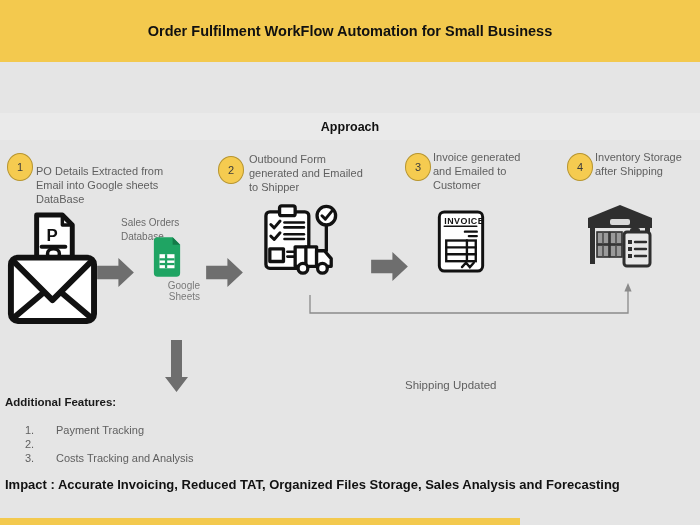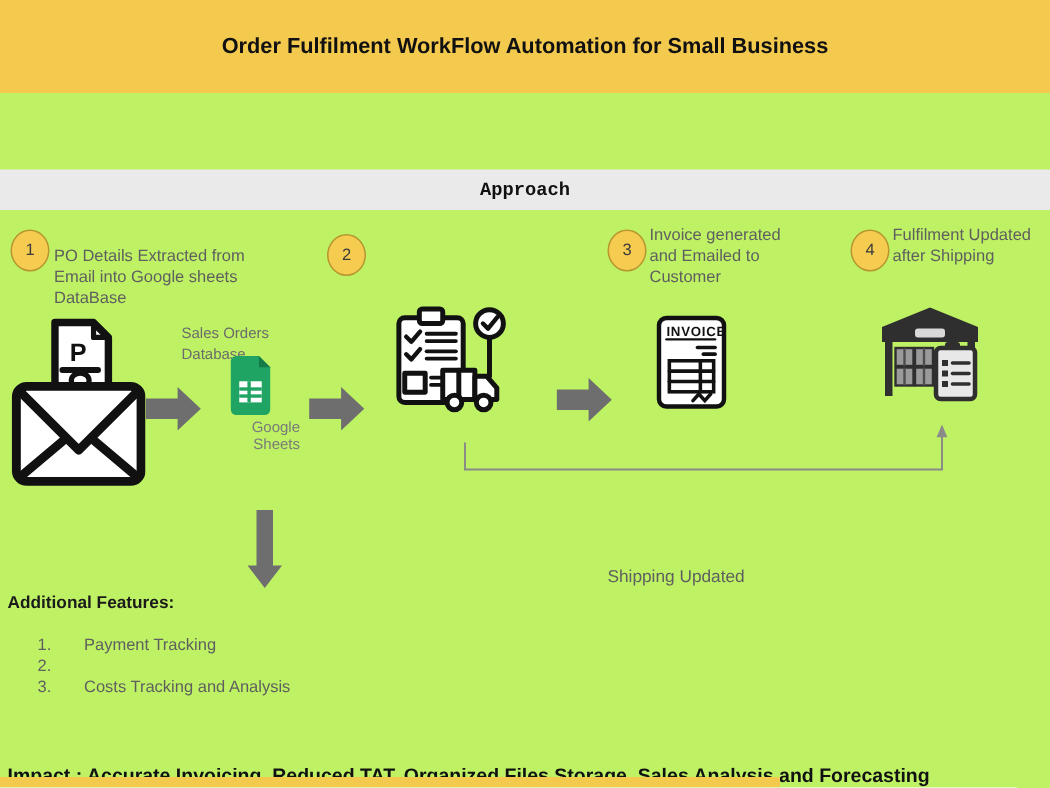--- a/index.html
+++ b/index.html
@@ -1,45 +1,45 @@
 <!DOCTYPE html>
 <html><head>
 <meta charset="utf-8">
 <style>
   html,body{margin:0;padding:0;background:#fff;}
   .canvas{
-    position:relative;width:700px;height:525px;background:#bef264;overflow:hidden;
+    position:relative;width:700px;height:525px;background:#e5e5e5;overflow:hidden;
     font-family:"Liberation Sans", sans-serif;color:#1a1a1a;
   }
   .abs{position:absolute;}
   .banner{
     left:0;top:0;width:700px;height:62px;background:#F3C94E;
     display:flex;align-items:center;justify-content:center;
   }
   .banner-title{font-size:14.5px;font-weight:bold;color:#111;}
   .objective{left:5px;top:79px;font-size:12.5px;color:#3d3d3d;}
   .objective b{color:#111;}
   .approach-bar{
     left:0;top:113px;width:700px;height:27px;background:#EAEAEA;
-    display:flex;align-items:center;justify-content:center;font-family:Liberation Mono, monospace;
+    display:flex;align-items:center;justify-content:center;
   }
   .approach-title{font-size:12.5px;font-weight:bold;color:#111;}
   .step-circle{
     width:24px;height:26px;border-radius:50%;
     background:#F5CB50;border:1.5px solid #B7952F;
     display:flex;align-items:center;justify-content:center;
     font-size:11px;color:#3b3b3b;
   }
   .step-text{font-size:11px;line-height:14px;color:#5f5f5f;}
   .gray-note{font-size:10px;line-height:14px;color:#6b6b6b;}
   .sheets-caption{font-size:10px;color:#7a7a7a;}
   .features-head{font-size:11.5px;font-weight:bold;color:#1a1a1a;}
   .feature-row{display:flex;font-size:11px;line-height:14px;color:#5f5f5f;}
   .feature-num{width:31px;flex:none;}
-  .impact{font-size:13px;font-weight:bold;line-height:16px;color:#111;width:640px;margin-top:32px;}
+  .impact{font-size:13px;font-weight:bold;line-height:16px;color:#111;width:640px;}
   .bottom-bar{left:0;top:518px;width:520px;height:7px;background:#F3C94E;}
   svg{display:block;}
 </style>
 </head>
 <body>
 
 <div class="canvas">
 
   <div class="abs banner">
     <div class="banner-title">Order Fulfilment WorkFlow Automation for Small Business</div>
@@ -51,30 +51,31 @@
   </div>
 
   <div class="abs step-circle" style="left:7px;top:153px;">
       <span>1</span>
     </div>
   <div class="abs step-text" style="left:36px;top:164px;width:140px;">PO Details Extracted from Email into Google sheets DataBase</div>
 
   <div class="abs step-circle" style="left:218px;top:156px;">
       <span>2</span>
     </div>
+  <div class="abs step-text" style="left:249px;top:152px;width:118px;">Outbound Form generated and Emailed to Shipper</div>
 
   <div class="abs step-circle" style="left:405px;top:153px;">
       <span>3</span>
     </div>
   <div class="abs step-text" style="left:433px;top:150px;width:100px;">Invoice generated and Emailed to Customer</div>
 
   <div class="abs step-circle" style="left:567px;top:153px;">
       <span>4</span>
     </div>
-  <div class="abs step-text" style="left:595px;top:150px;width:105px;">Fulfilment Updated after Shipping</div>
+  <div class="abs step-text" style="left:595px;top:150px;width:105px;">Inventory Storage after Shipping</div>
 
   <div class="abs" style="left:3px;top:210px;">
     <svg width="94" height="114" viewBox="0 0 95 115">
       <g fill="#fff" stroke="#111" stroke-linejoin="round" stroke-linecap="round">
         <path d="M34 5 h26 l10 10 v34 h-36 z" stroke-width="5"></path>
         <path d="M60 5 v10 h10" fill="none" stroke-width="3.5"></path>
         <line x1="39" y1="37" x2="63" y2="37" stroke-width="4"></line>
         <ellipse cx="51" cy="44" rx="6" ry="5" stroke-width="3.5"></ellipse>
       </g>
       <text x="44" y="31" font-size="17" font-weight="bold" fill="#111" font-family="Liberation Sans, sans-serif">P</text>

